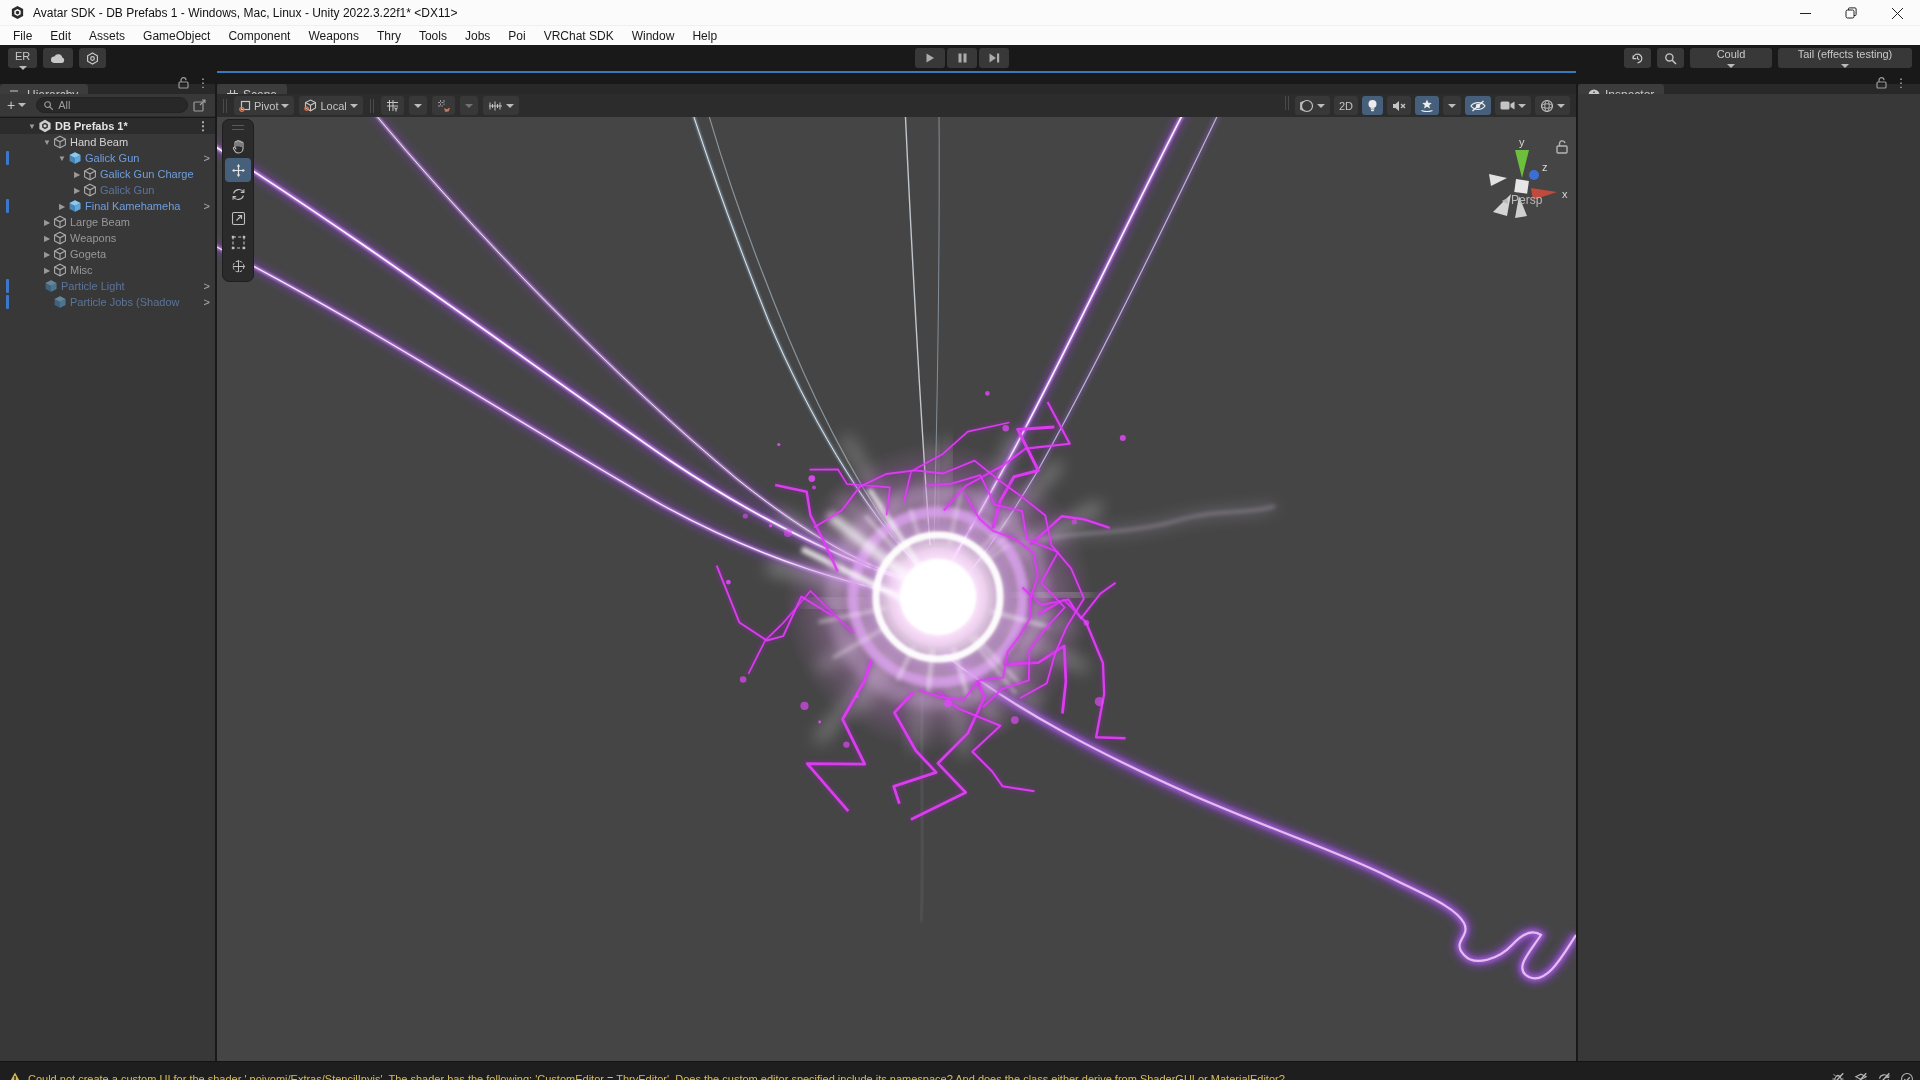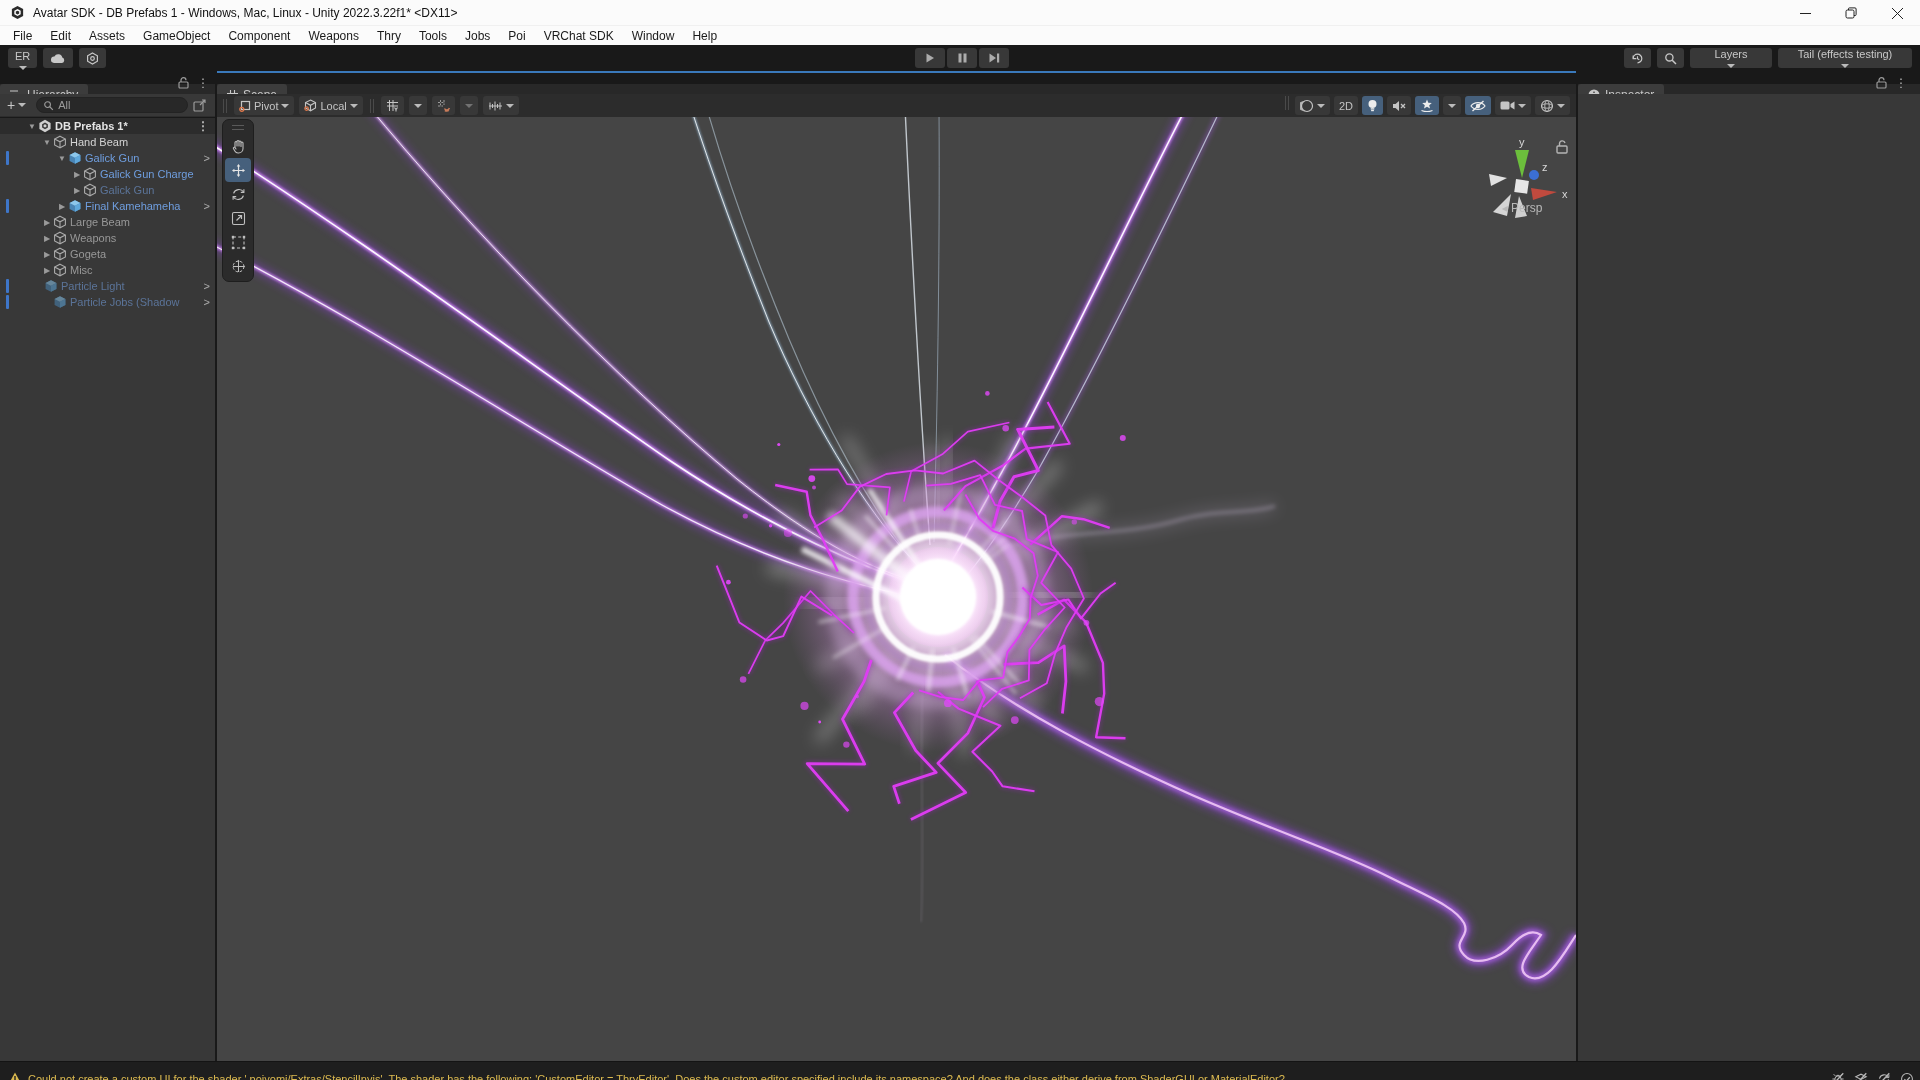--- a/index.html
+++ b/index.html
@@ -73,21 +73,21 @@
   #toolstrip { position:absolute; left:5px; top:2px; width:32px; background:#2B2B2B; border:1px solid #1E1E1E;
                border-radius:7px; padding:4px 2px 3px 2px; }
   #toolstrip .handle { height:7px; display:flex; flex-direction:column; justify-content:space-between; padding:1px 7px; margin-bottom:3px;}
   #toolstrip .handle i { display:block; height:1px; background:#5A5A5A; }
   .tool { width:26px; height:24px; border-radius:4px; display:flex; align-items:center; justify-content:center; }
   .tool.sel { background:#46607C; }
   .tool svg { width:15px; height:15px; }
 
   
   #gizmo { position:absolute; left:1250px; top:5px; width:110px; height:130px; }
-  #persp { position:absolute; left:1250px; top:84px; width:110px; text-align:center; color:#B9B9B9; font-size:12px; }
+  #persp { position:absolute; left:1250px; top:76px; width:110px; text-align:center; color:#B9B9B9; font-size:12px; }
 
   
   #inspector-body { left:1578px; top:94px; width:342px; height:968px; }
 
   
   #statusbar { position:absolute; left:0; top:1061px; width:1920px; height:34px; background:#1E1E1E;
                border-top:1px solid #141414; display:flex; align-items:center; }
   #status-msg { color:#DCBA50; font-size:11px; margin-left:6px; white-space:nowrap; overflow:hidden; width:1480px; }
   #status-icons { position:absolute; right:6px; display:flex; gap:9px; align-items:center; }
   #status-icons svg { width:14px; height:14px; }
@@ -189,21 +189,21 @@
           <path d="M6.5 4.2 V6.8 L8.3 7.8" fill="none" stroke="#C8C8C8" stroke-width="1.1"></path>
         </svg>
     </div>
     <div class="tbtn">
       <svg width="13" height="13" viewBox="0 0 13 13">
           <circle cx="5.4" cy="5.4" r="3.6" fill="none" stroke="#C8C8C8" stroke-width="1.3"></circle>
           <line x1="8.2" y1="8.2" x2="12" y2="12" stroke="#C8C8C8" stroke-width="1.5"></line>
         </svg>
     </div>
     <div class="tbtn" style="width:82px; justify-content:space-between;">
-      <span>Layers</span>
+      <span>Could</span>
         <span class="caret"></span>
     </div>
     <div class="tbtn" style="width:134px; justify-content:space-between;">
       <span>Tail (effects testing)</span>
         <span class="caret"></span>
     </div>
   </div>
 </div>
 
 <div class="tabstrip" style="left:0; width:215px;">

